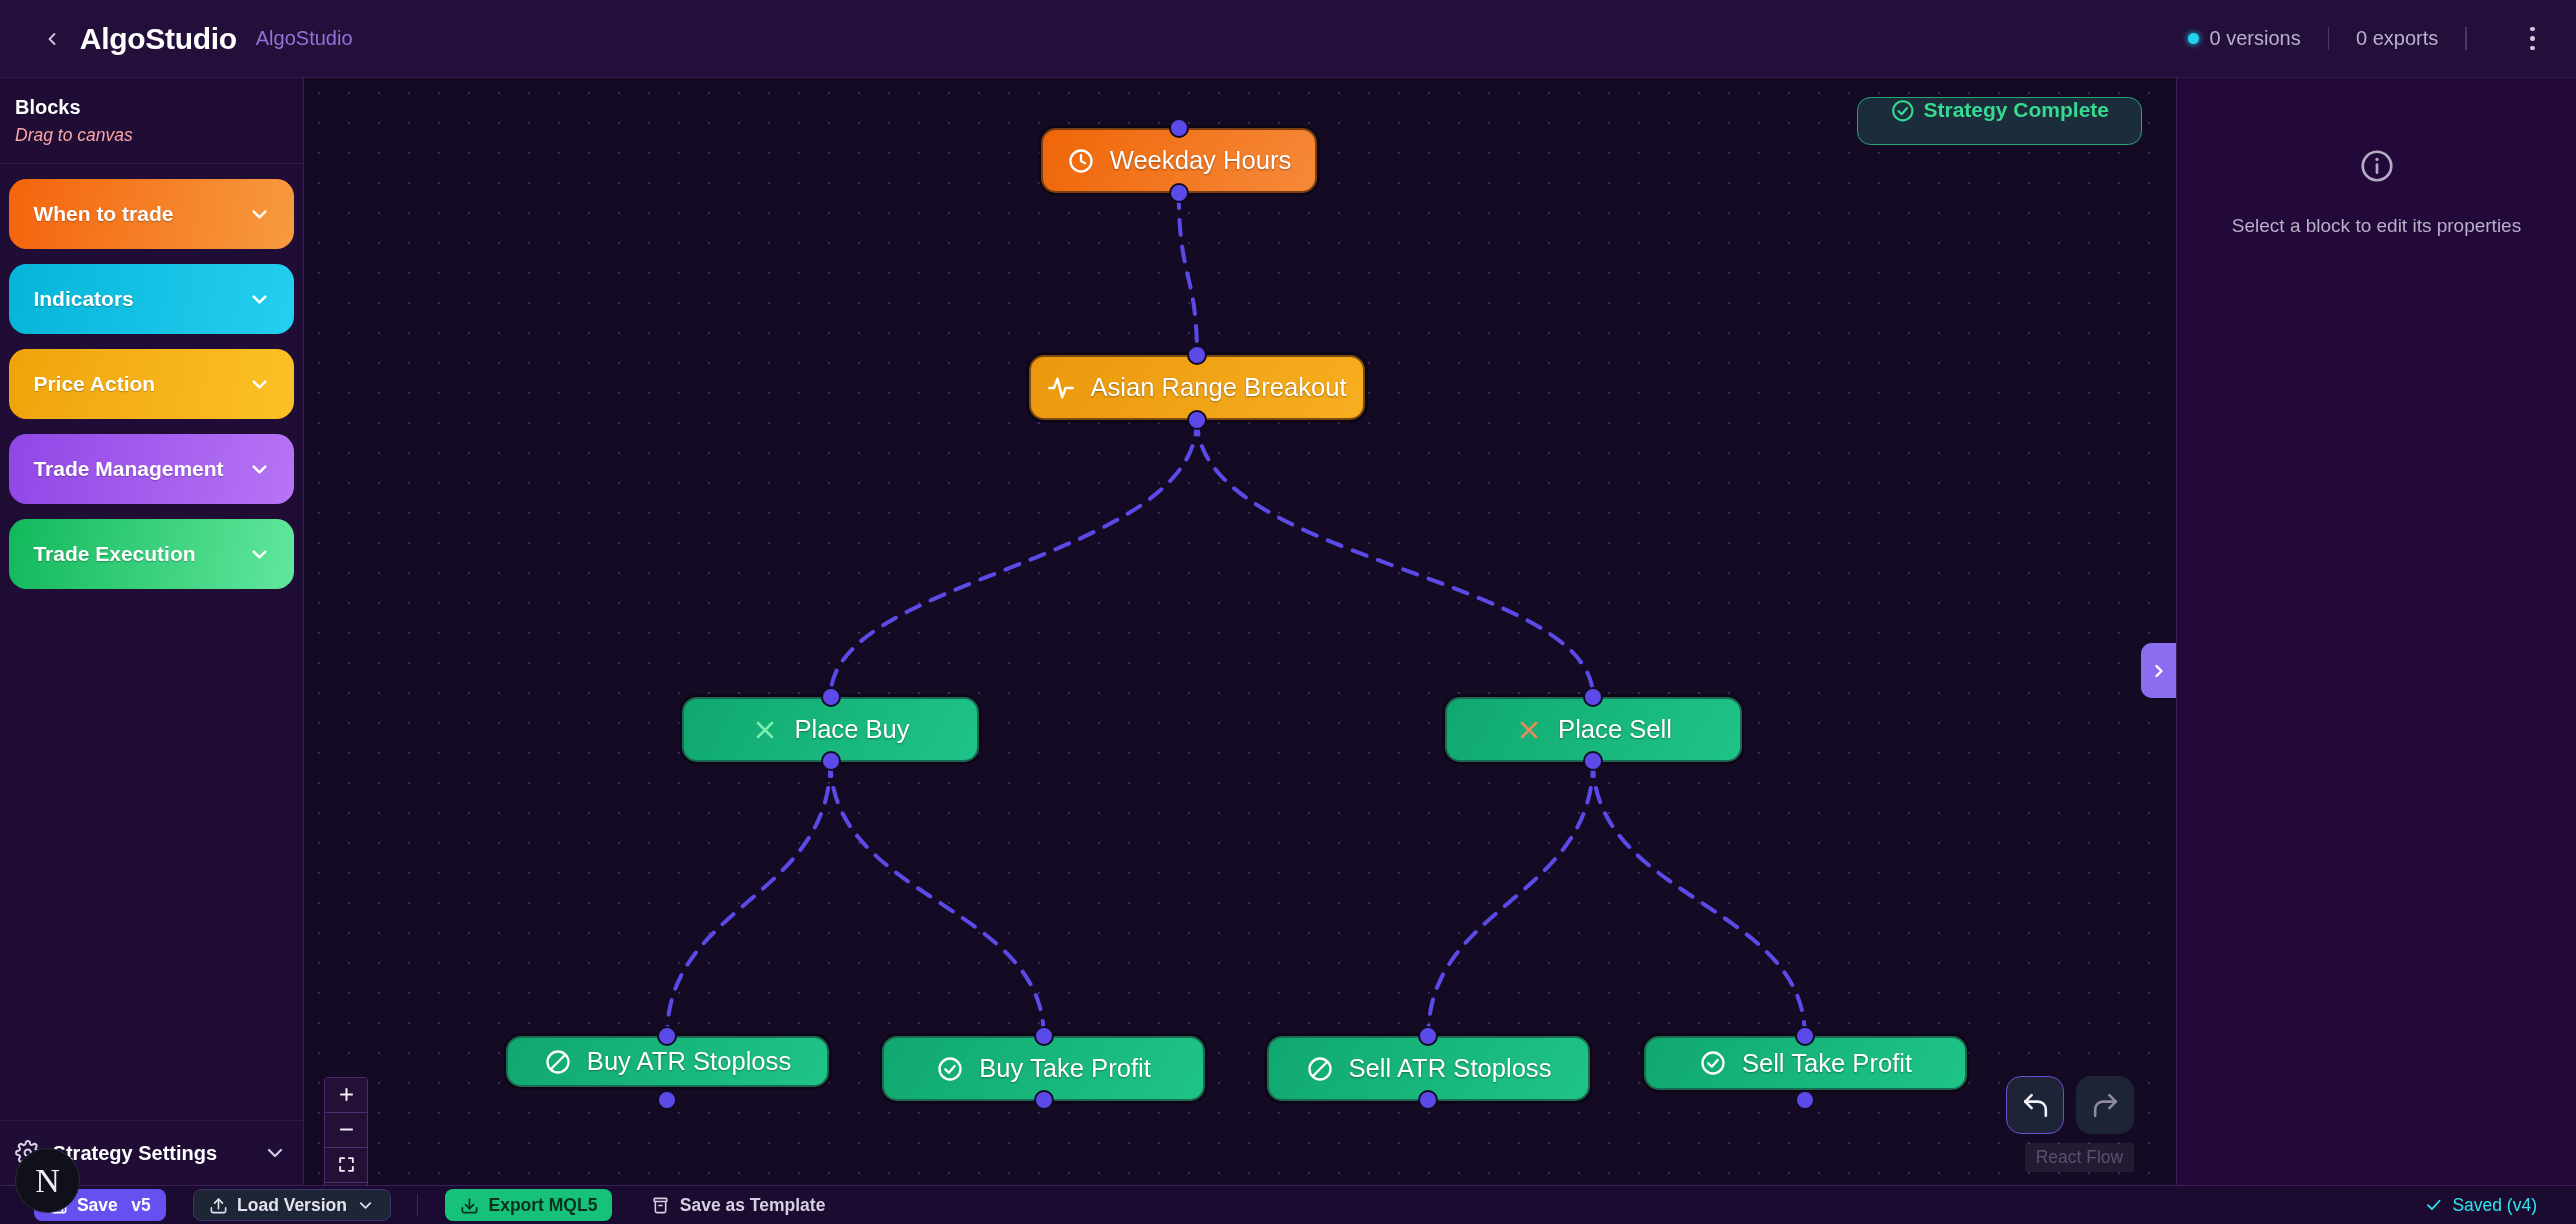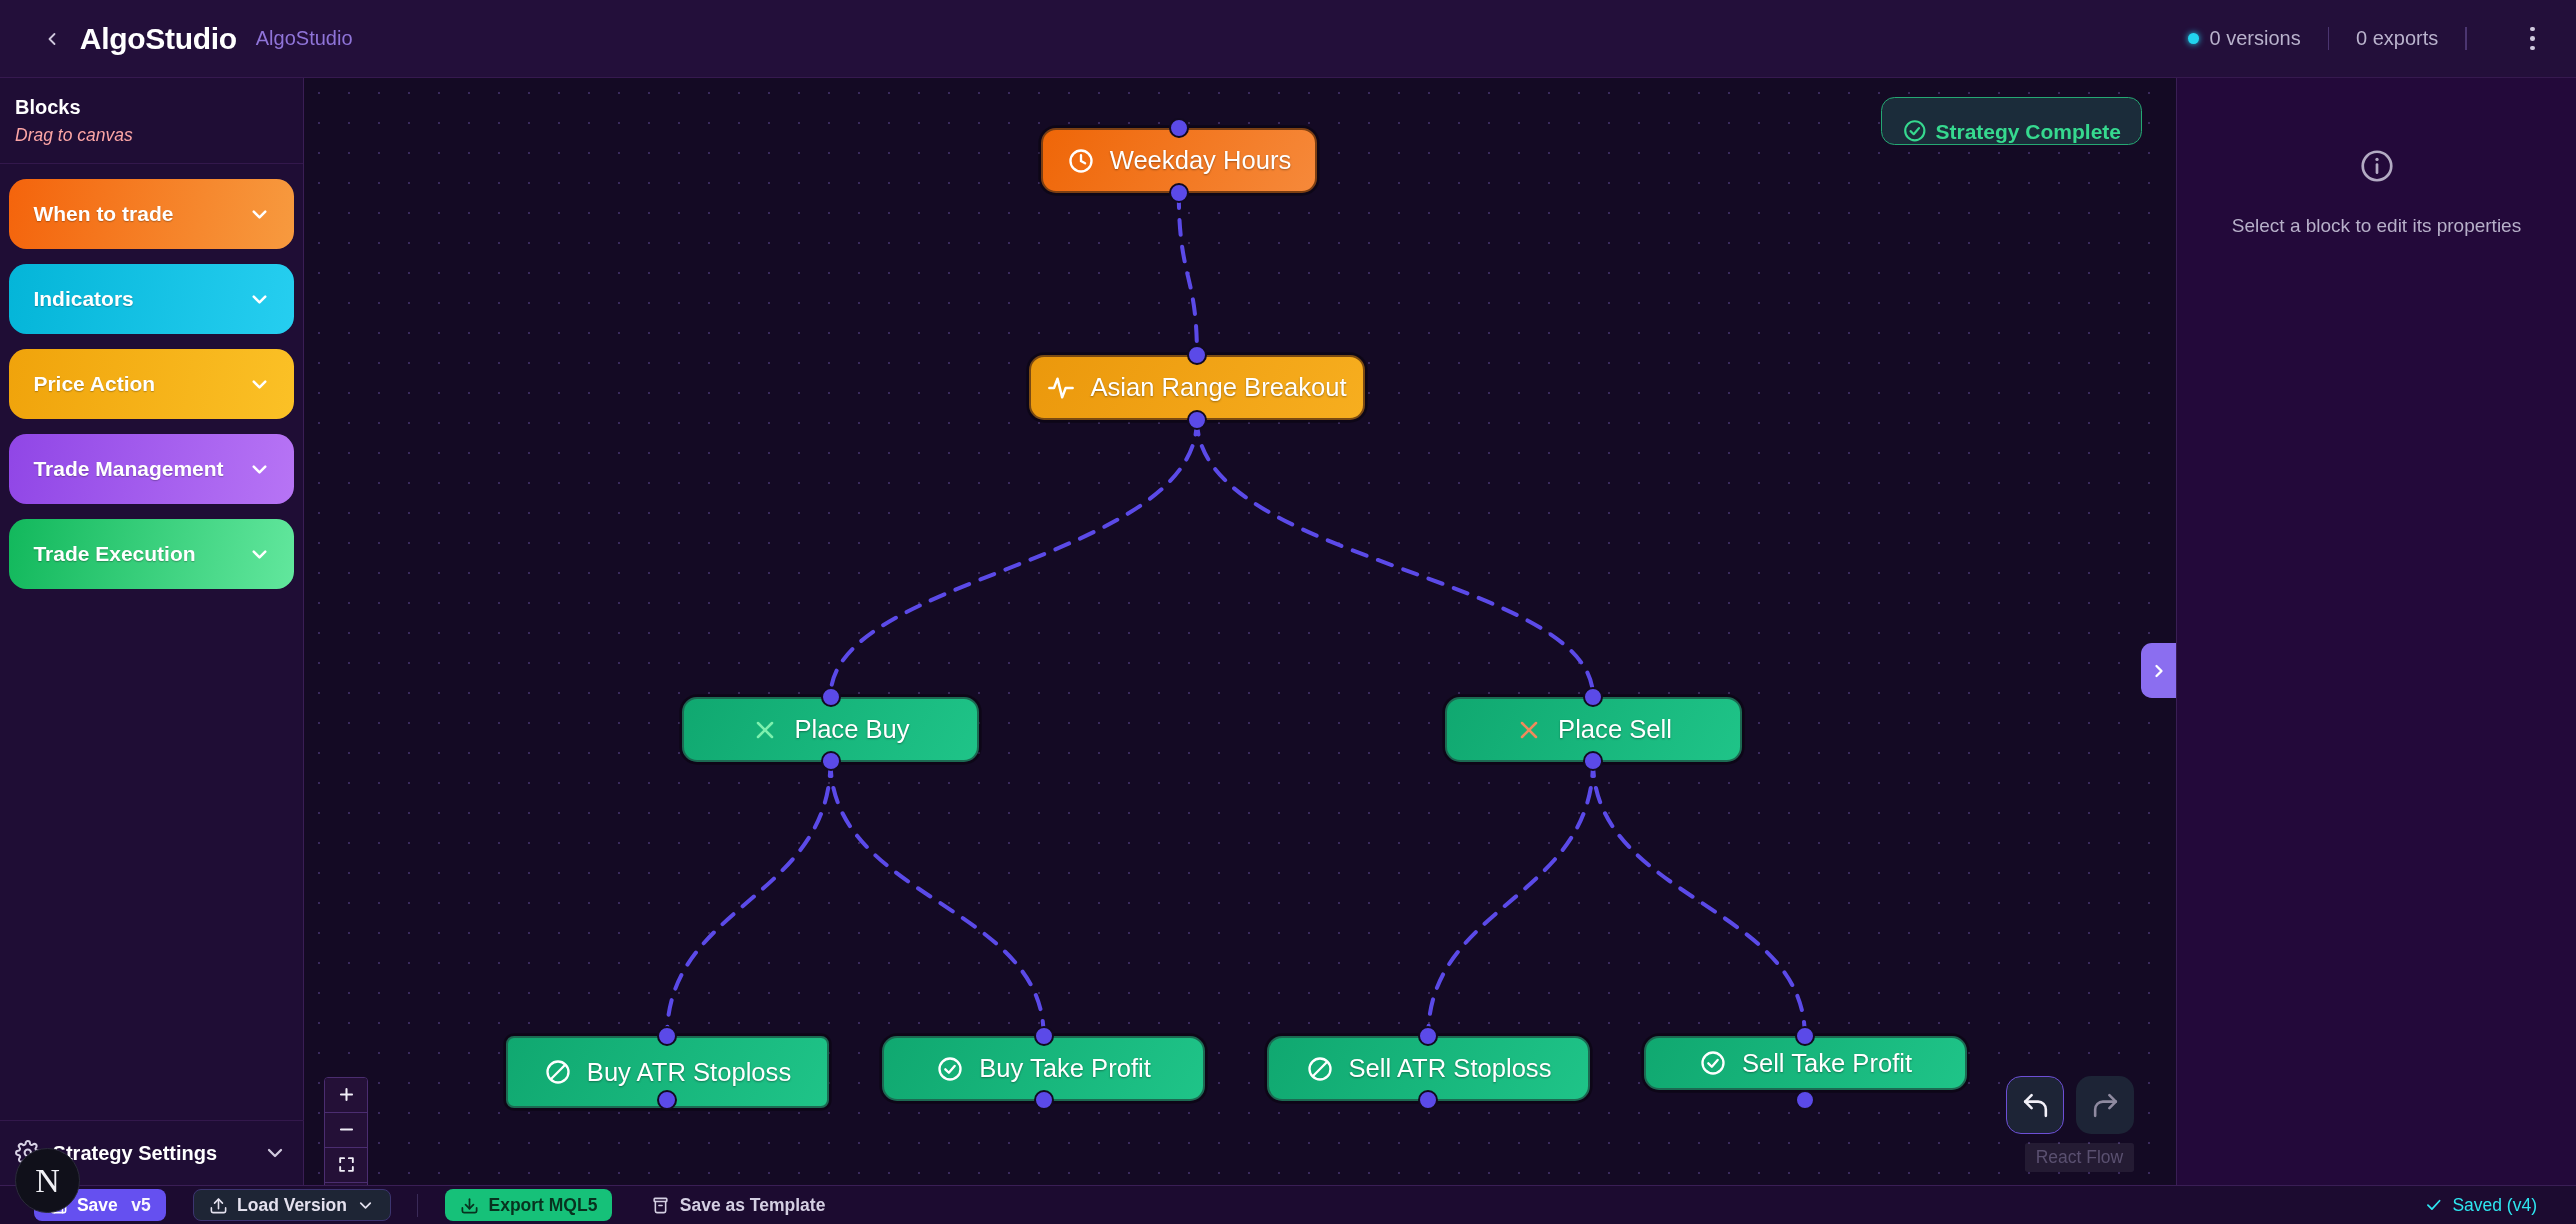--- a/index.html
+++ b/index.html
@@ -79,22 +79,22 @@
   .node-ico { width:28px; height:28px; flex:0 0 28px; }
   .node-ico svg { width:28px; height:28px; display:block; }
   .n-orange { background:linear-gradient(120deg,#ef6608 0%,#f6893a 100%); border:2px solid #7c3f12; box-shadow:0 0 0 2.7px rgba(0,0,0,.35); }
   .n-amber  { background:linear-gradient(120deg,#eb980c 0%,#f7ae1f 100%); border:2px solid #7a4a12; box-shadow:0 0 0 2.7px rgba(0,0,0,.35); }
   .n-green  { background:linear-gradient(120deg,#10a870 0%,#1fc488 100%); border:2px solid #1c6a52; box-shadow:0 0 0 2.7px rgba(0,0,0,.35); }
 
   .port { position:absolute; width:20px; height:20px; border-radius:50%;
     background:#5b4ae8; border:2.7px solid #120a20; z-index:5; }
 
   .badge-complete {
-    position:absolute; right:34px; top:19px; height:48px; display:flex; align-items:flex-end;
-    padding:0 20px; gap:8px; border:1.3px solid #25a873; border-radius:13.5px;
+    position:absolute; right:34px; top:19px; height:48px; display:flex; align-items:flex-start;
+    padding:0 32px; gap:8px; border:1.3px solid #25a873; border-radius:13.5px;
     background:#1b2c3a; cursor:pointer;
   }
   .badge-complete .bc-ico { width:25.6px; height:25.6px; }
   .badge-complete .bc-txt { font-size:21px; font-weight:bold; color:#36d98f; }
 
   .zoom-ctrl {
     position:absolute; left:324px; bottom:5.4px; width:44px;
     border:1.3px solid #4b2d70; border-radius:4px; overflow:hidden; z-index:8;
   }
   .zc-btn { width:42px; height:35px; background:#241037; display:flex; align-items:center;
@@ -293,21 +293,21 @@
           <svg viewBox="0 0 24 24" fill="none" stroke="#f08a5c" stroke-width="2.2" stroke-linecap="round">
             <line x1="6" y1="6" x2="18" y2="18"></line>
             <line x1="18" y1="6" x2="6" y2="18"></line>
           </svg>
         </span>
       <span class="node-label">Place Sell</span>
     </div>
     <div class="port" style="left:1279px;top:609px;"></div>
     <div class="port" style="left:1279px;top:673px;"></div>
 
-    <div class="node n-green" style="left:202px;top:958px;width:323px;height:72px;border-radius:8px;">
+    <div class="node n-green" style="left:202px;top:958px;width:323px;height:51px;">
       <span class="node-ico">
           <svg viewBox="0 0 24 24" fill="none" stroke="#ffffff" stroke-width="2">
             <circle cx="12" cy="12" r="9"></circle>
             <line x1="5.6" y1="18.4" x2="18.4" y2="5.6"></line>
           </svg>
         </span>
       <span class="node-label">Buy ATR Stoploss</span>
     </div>
     <div class="port" style="left:353px;top:948px;"></div>
     <div class="port" style="left:353px;top:1012px;"></div>

